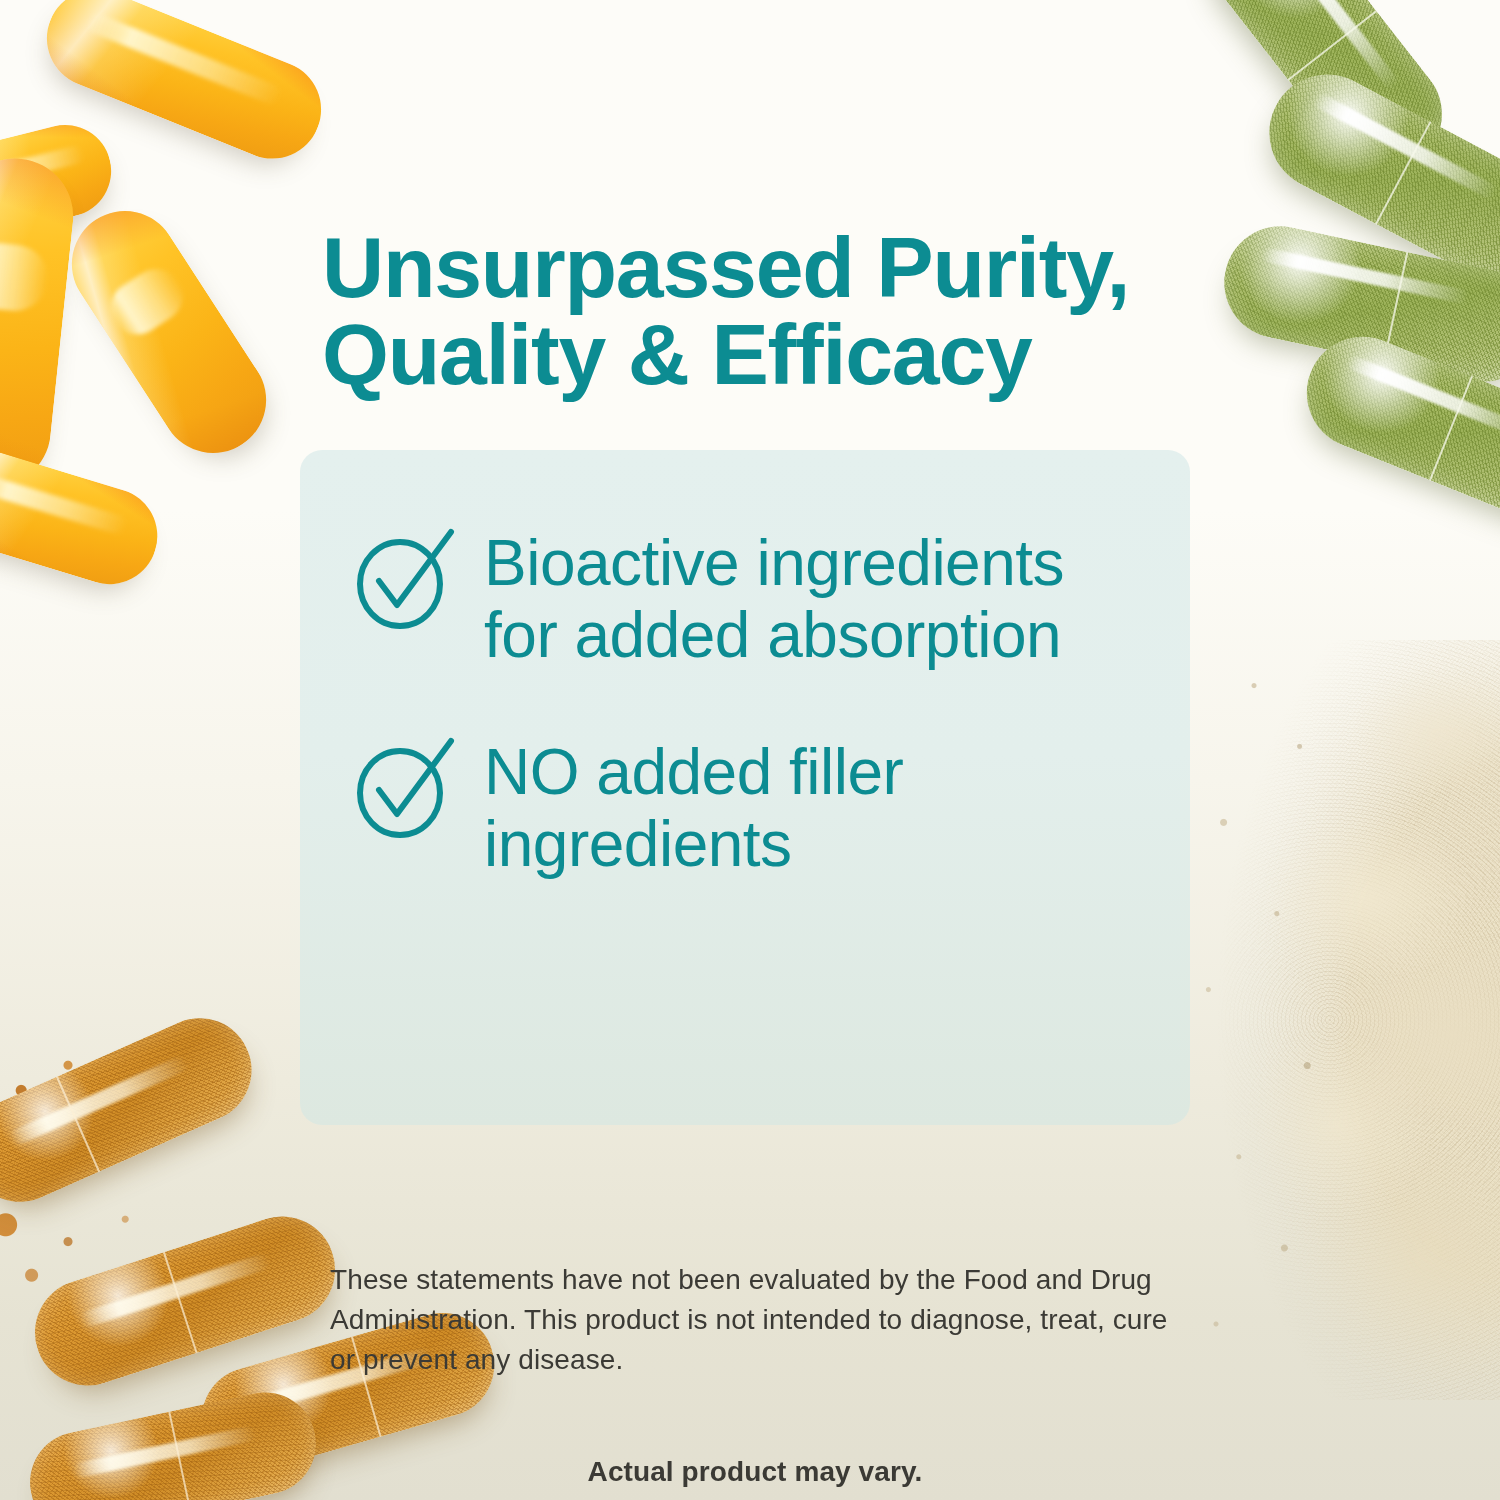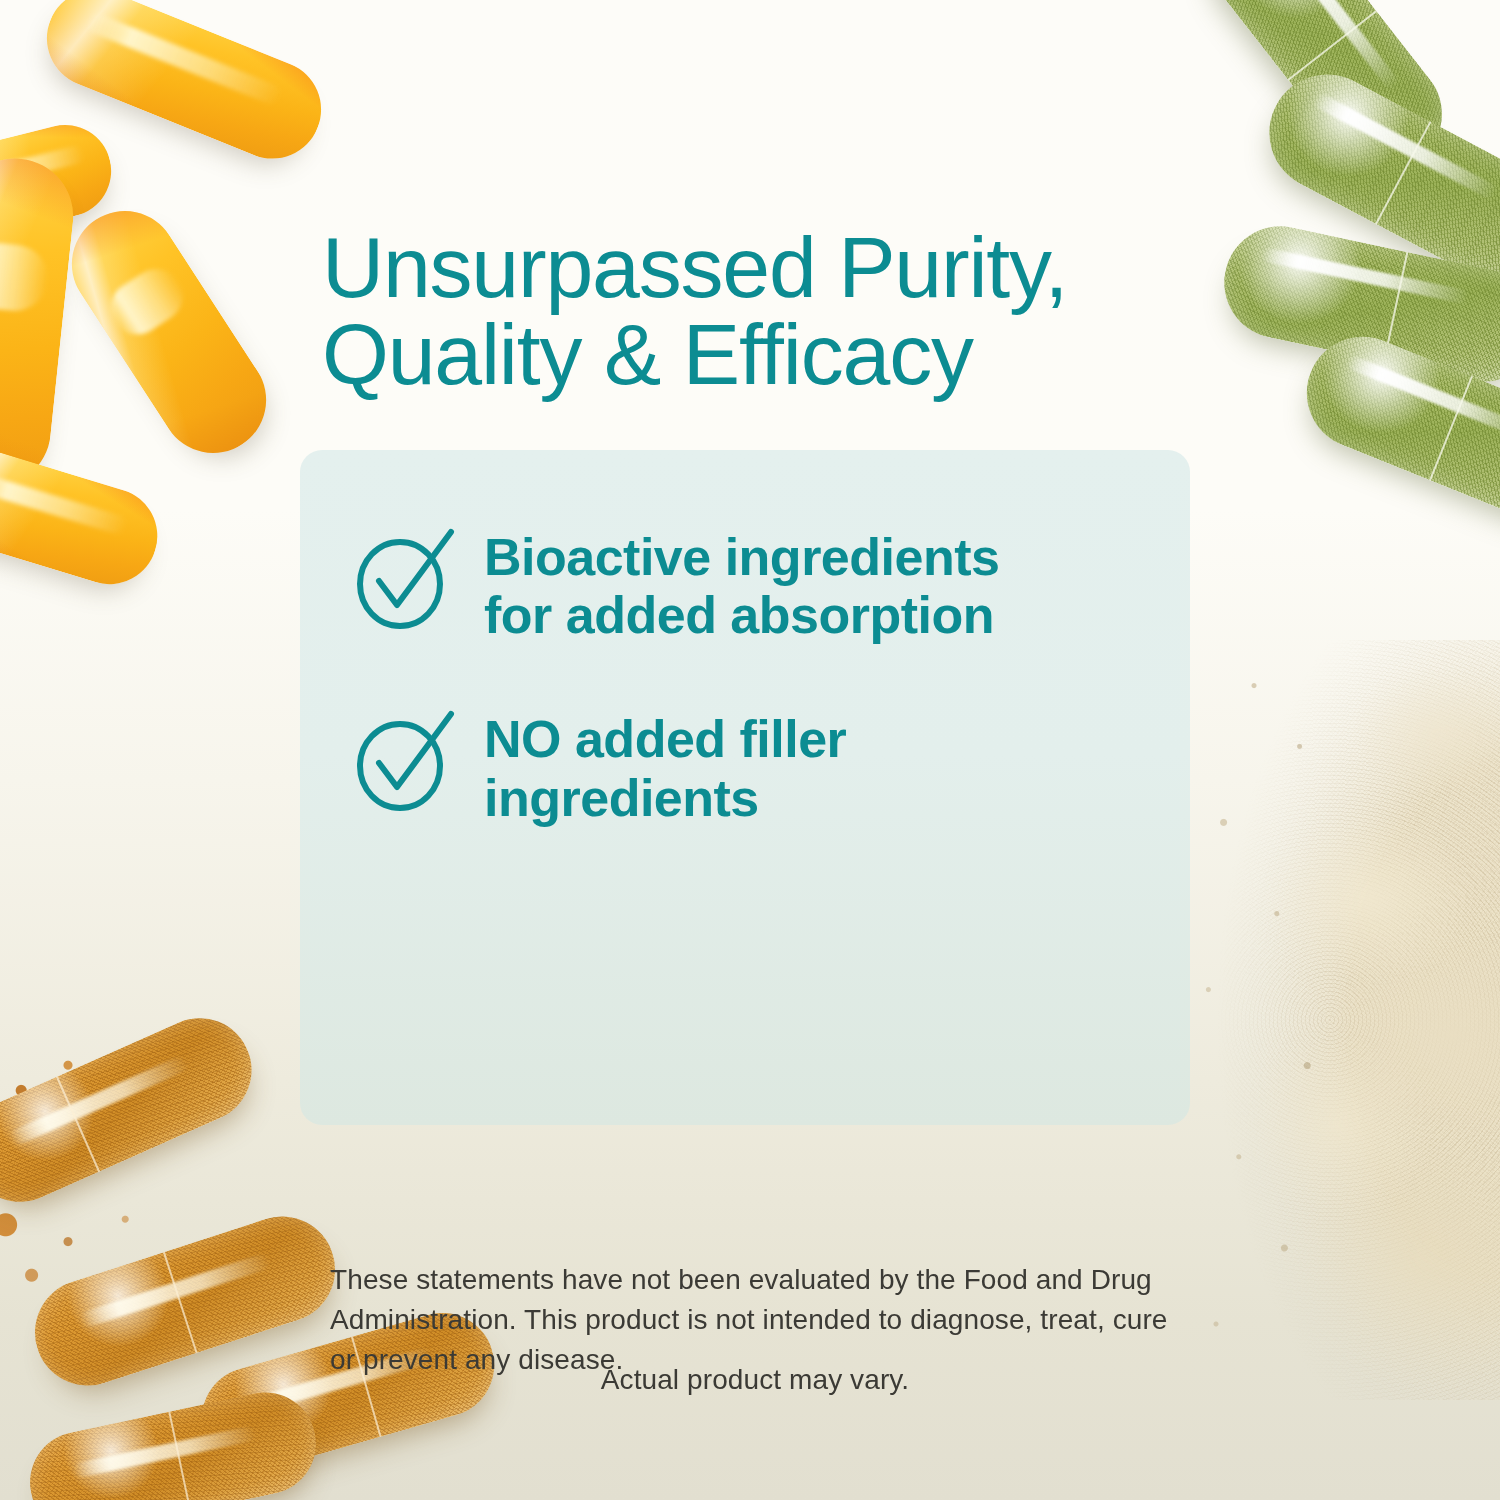--- a/index.html
+++ b/index.html
@@ -198,21 +198,21 @@
 
   
   .headline {
     position: absolute;
     left: 322px;
     top: 166px;
     width: 900px;
     color: #0c8c92;
     font-size: 86px;
     line-height: 1.02;
-    font-weight: 400;
+    font-weight: 700;
     letter-spacing: -1.2px;
   }
   .headline .l2 { display: block; }
 
   
   .panel {
     position: absolute;
     left: 300px;
     top: 450px;
     width: 890px;
@@ -236,48 +236,49 @@
 
   .check-icon {
     flex: 0 0 auto;
     width: 104px;
     height: 104px;
     margin-right: 28px;
     margin-top: 6px;
   }
   .benefit-text {
     color: #0c8c92;
-    font-size: 52px;
+    font-size: 64px;
     line-height: 1.12;
-    font-weight: 700;
+    font-weight: 400;
     letter-spacing: -0.5px;
     padding-top: 8px;
   }
   .benefit-text .ln { display: block; }
 
   
   .disclaimer {
     position: absolute;
     left: 330px;
     top: 1232px;
     width: 850px;
     color: #3b3a35;
     font-size: 28px;
     line-height: 1.42;
     letter-spacing: .1px;
   }
   .note {
     position: absolute;
     left: 330px;
-    top: 1336px;
+    top: 1428px;
     width: 850px;
     text-align: center;
     color: #3b3a35;
     font-size: 28px;
     letter-spacing: .1px;
+    font-weight: bold;
   }
 </style>
 </head>
 <body>
 
 <div class="canvas">
 
   <div class="art">
     <div class="cap softgel" style="left:40px; top:25px; width:288px; height:98px; transform:rotate(22deg);"></div>
     <div class="cap softgel" style="left:-38px; top:132px; width:150px; height:92px; transform:rotate(-14deg);"></div>

